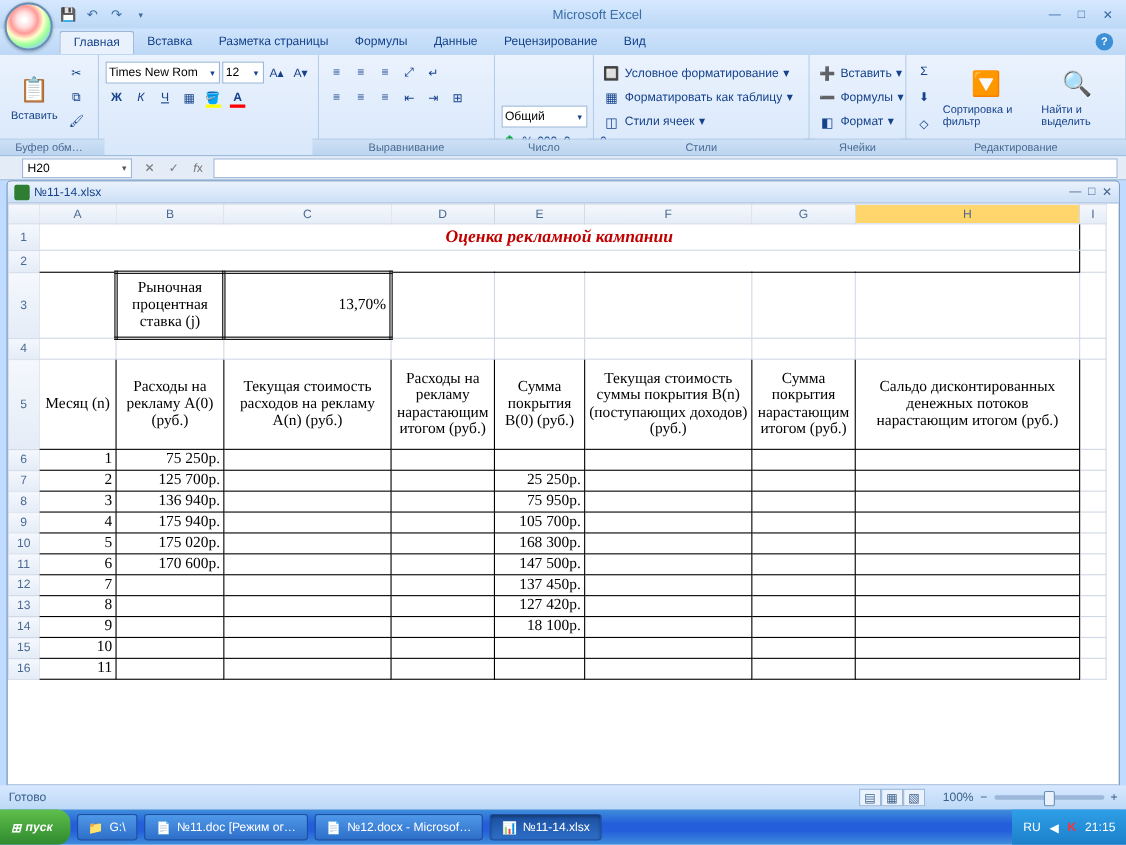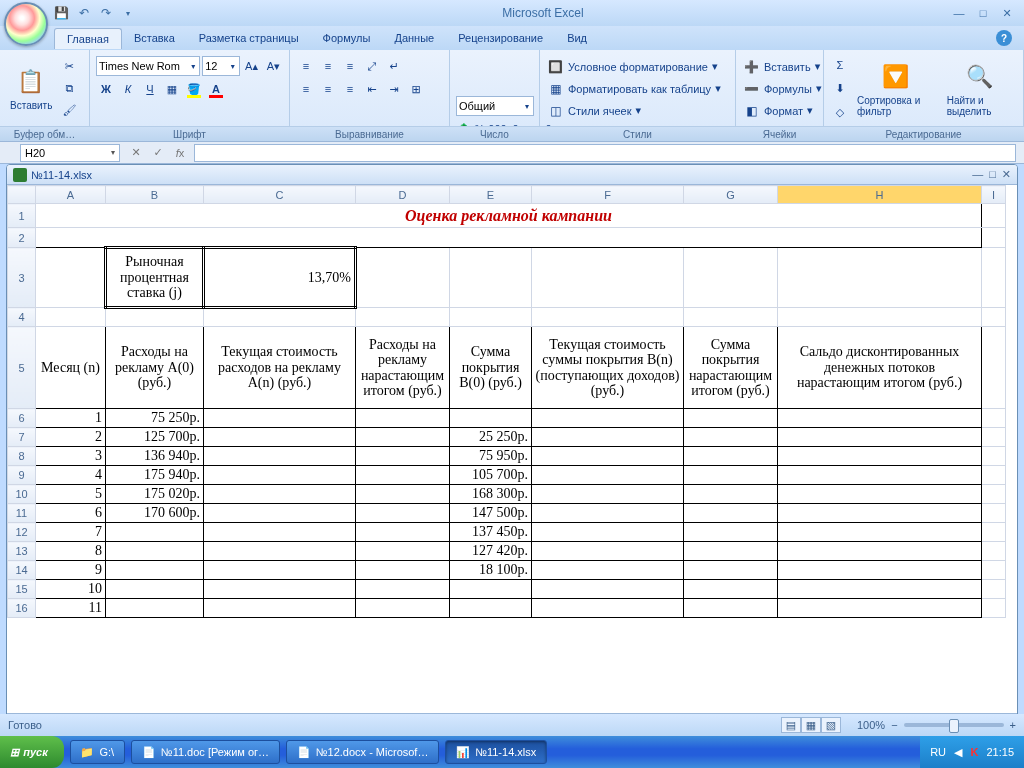--- a/index.html
+++ b/index.html
@@ -163,21 +163,20 @@
         <div class="smallbtn" style="font-style:italic;">К</div>
         <div class="smallbtn" style="text-decoration:underline;">Ч</div>
         <div class="smallbtn">▦</div>
         <div class="smallbtn" style="position:relative;">🪣<span style="position:absolute;bottom:0;left:2px;right:2px;height:3px;background:#ffff00;"></span></div>
         <div class="smallbtn" style="position:relative;">
             <b>A</b>
             <span style="position:absolute;bottom:0;left:2px;right:2px;height:3px;background:#ff0000;"></span>
           </div>
       </div>
     </div>
-    <div class="group-title">Шрифт</div>
   </div>
 
   <div class="group" style="width:160px;">
     <div class="group-body" style="flex-direction:column; align-items:stretch; gap:3px; padding-top:4px;">
       <div class="smallrow">
         <div class="smallbtn">≡</div>
         <div class="smallbtn">≡</div>
         <div class="smallbtn">≡</div>
         <div class="smallbtn">⤢</div>
         <div class="smallbtn">↵</div>

